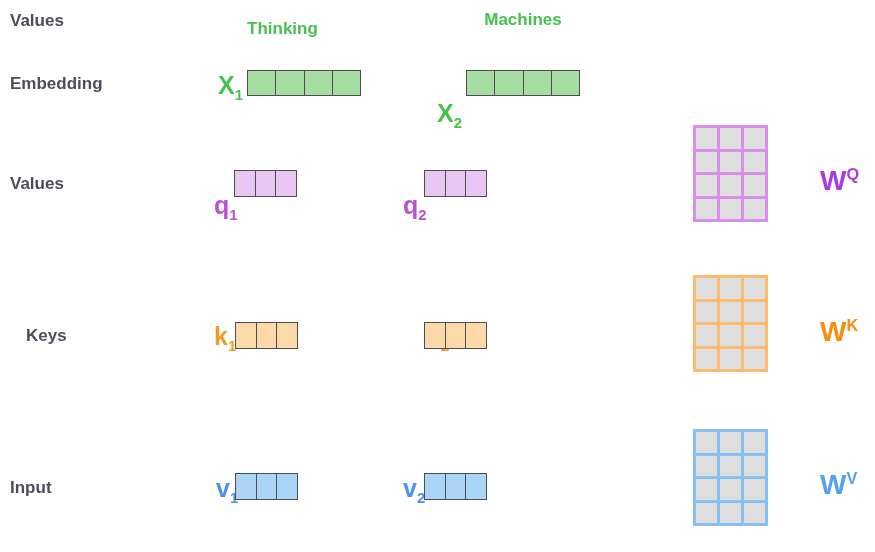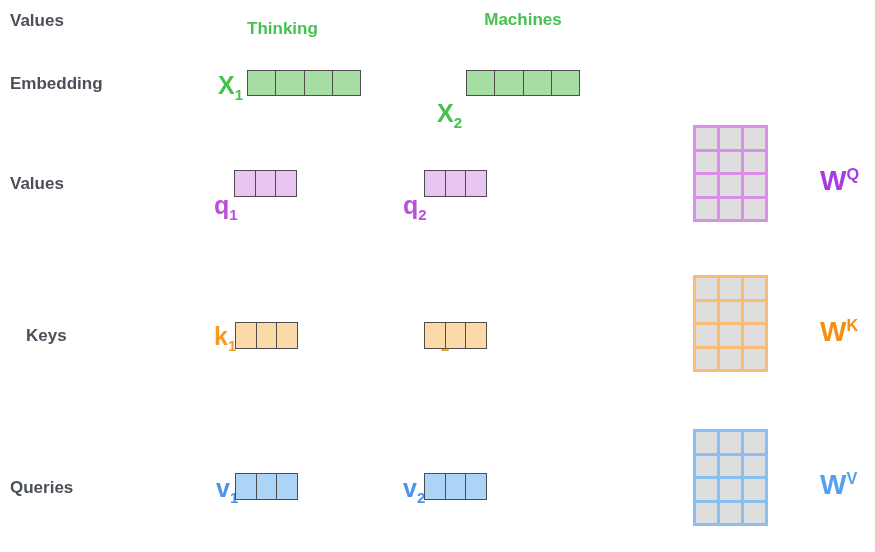--- a/index.html
+++ b/index.html
@@ -76,21 +76,21 @@
 </style>
 </head>
 <body>
 
 <div class="canvas">
 
   <div class="rowlabel" style="left:10px; top:11px;">Values</div>
   <div class="rowlabel" style="left:10px; top:74px;">Embedding</div>
   <div class="rowlabel" style="left:10px; top:174px;">Values</div>
   <div class="rowlabel" style="left:26px; top:326px;">Keys</div>
-  <div class="rowlabel" style="left:10px; top:478px;">Queries</div>
+  <div class="rowlabel" style="left:10px; top:478px;">Input</div>
 
   <div class="token" style="left:247px; top:10px; width:114px; text-align:left;margin-top:9px;">Thinking</div>
   <div class="token" style="left:466px; top:10px; width:114px; text-align:center;">Machines</div>
 
   <div class="veclabel green" style="left:218px; top:72px;"><span>X</span><sub>1</sub></div>
   <div class="vec green" style="left:247px; top:70px; width:114px; height:26px;">
       <div class="vcell"></div>
       <div class="vcell"></div>
       <div class="vcell"></div>
       <div class="vcell"></div>

